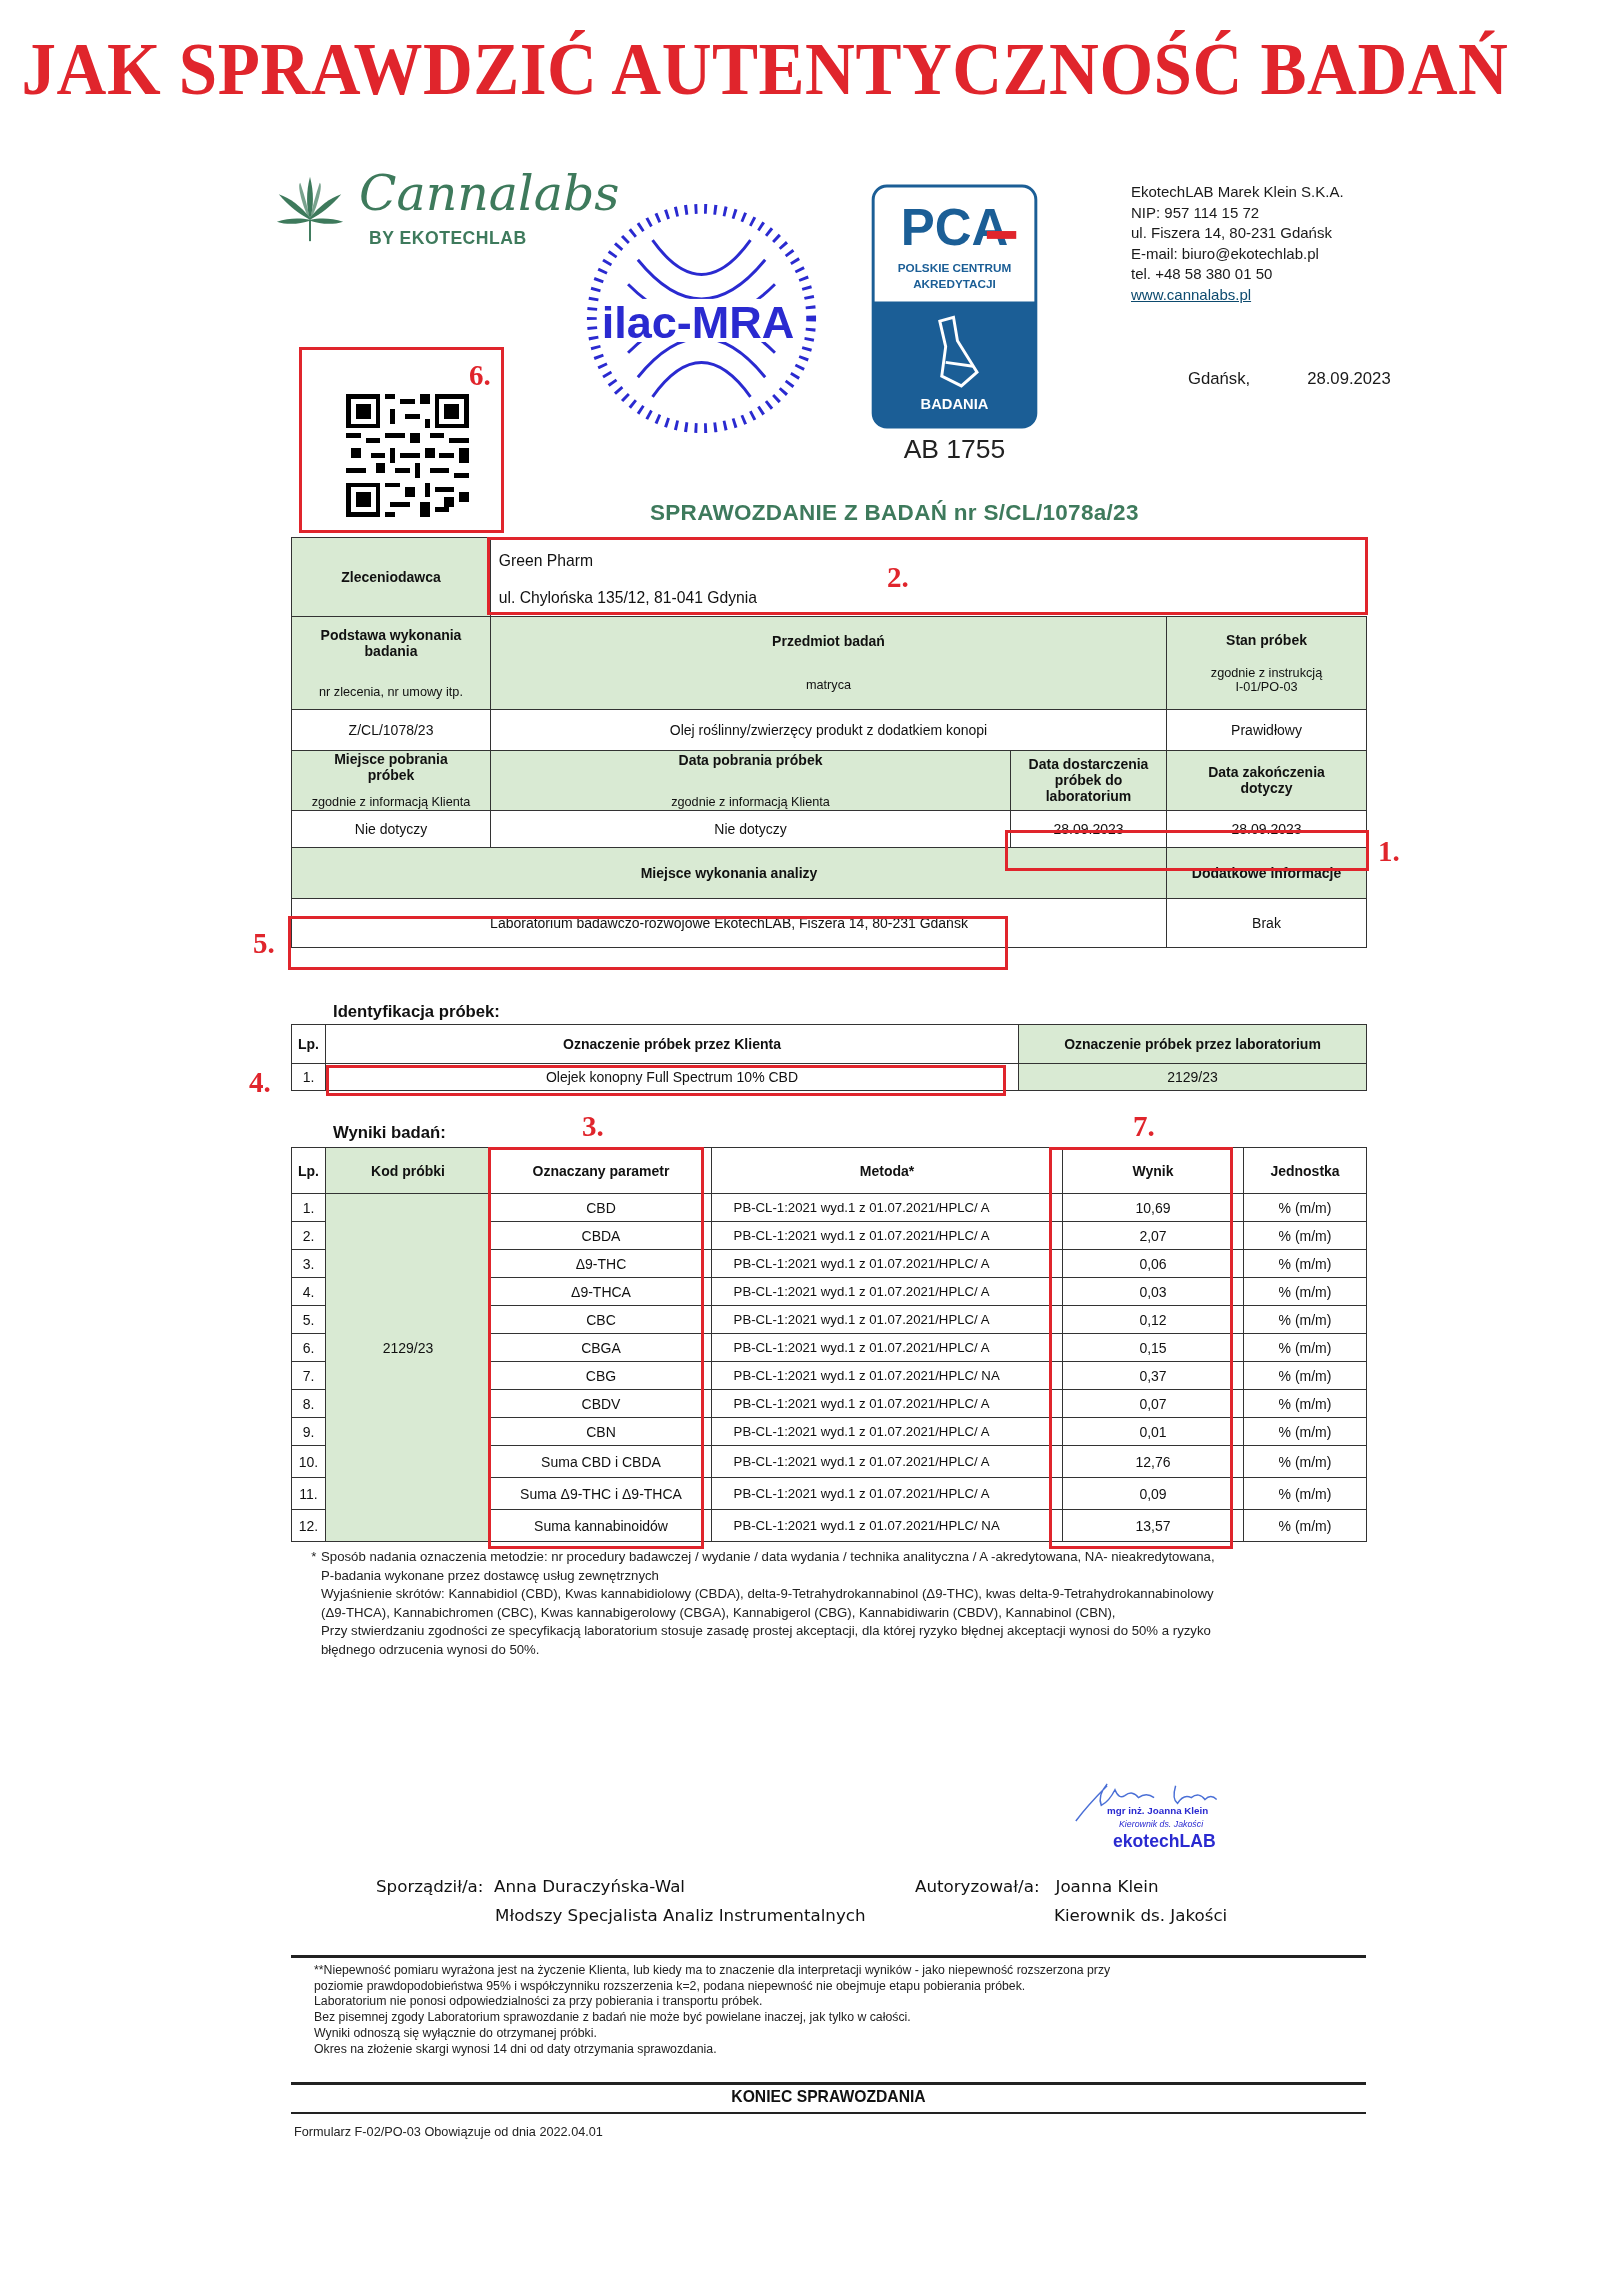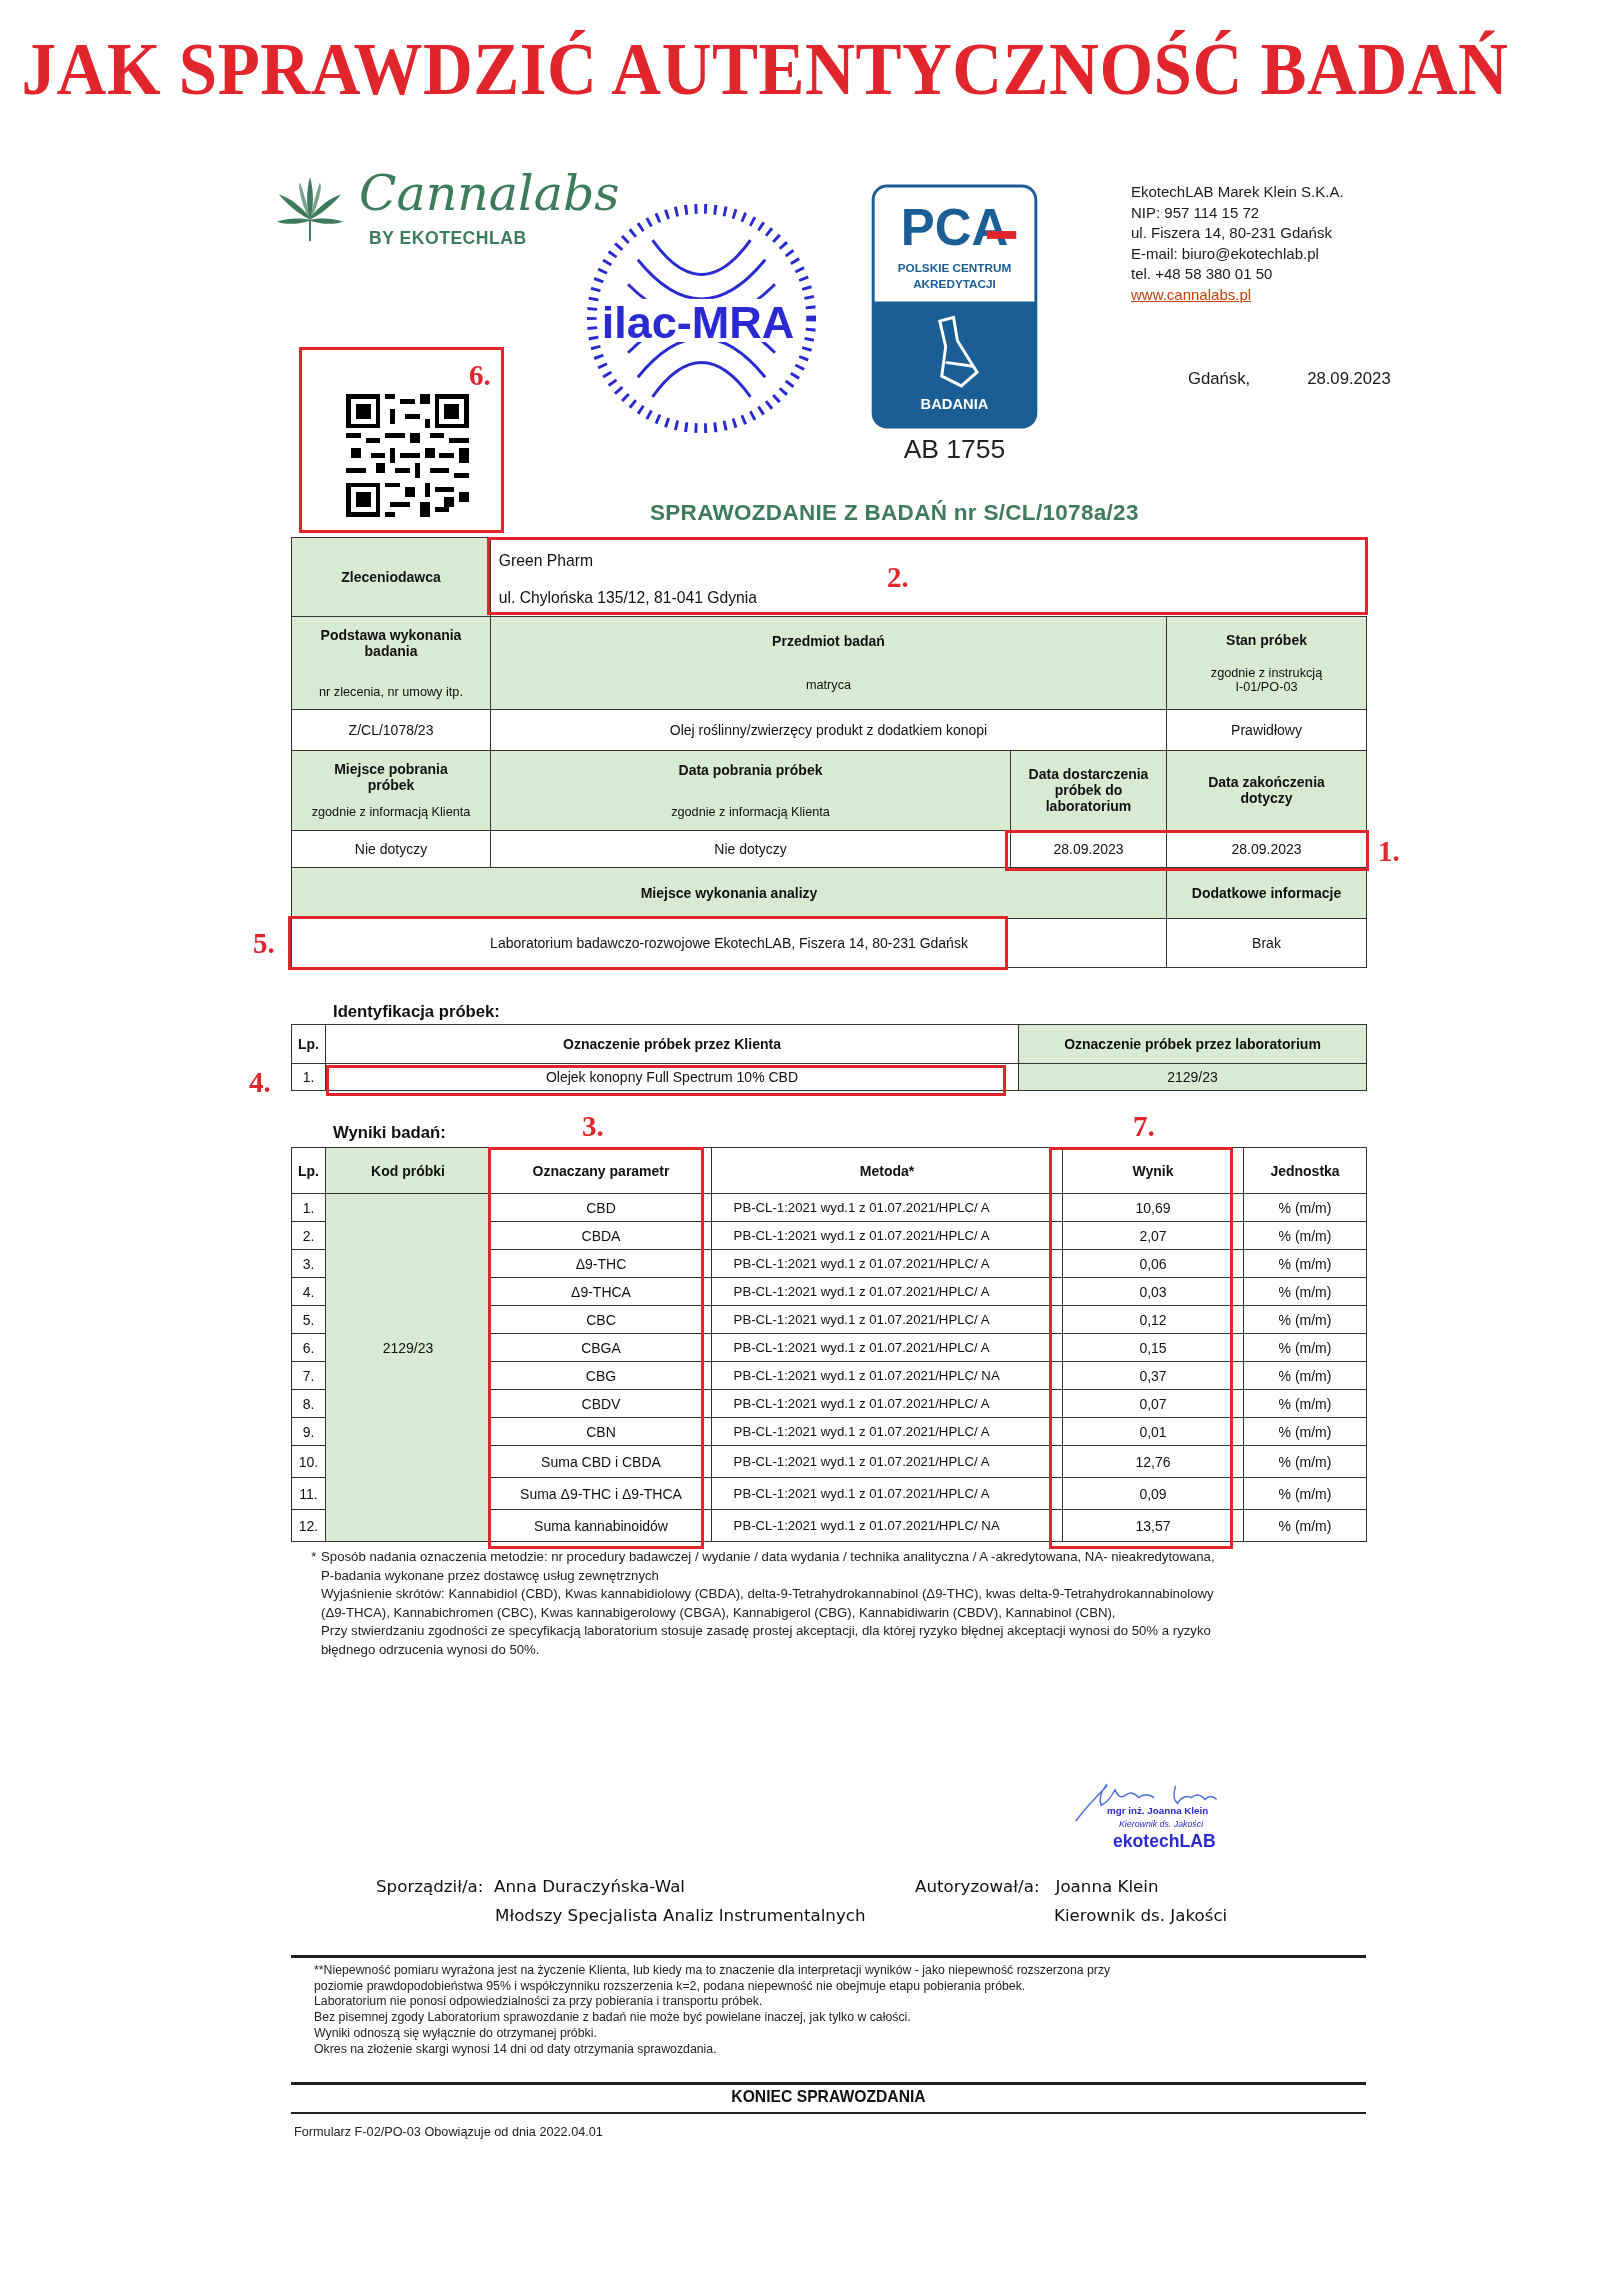--- a/index.html
+++ b/index.html
@@ -18,21 +18,21 @@
 
   
   #cannalabs { left: 271px; top: 165px; width: 294px; height: 88px; }
   #cannalabs .word { position: absolute; left: 88px; top: 0; font-family: "DejaVu Serif", serif; font-style: italic; font-size: 49px; color: #3e7a5c; }
   #cannalabs .sub { position: absolute; left: 98px; top: 63px; font-size: 17.6px; font-weight: bold; color: #3e7a5c; letter-spacing: 0.5px; }
   #ilac { left: 584px; top: 201px; width: 235px; height: 235px; }
   #pca { left: 871px; top: 184px; width: 167px; height: 200px; }
   #ab1755 { left: 871px; top: 434px; width: 167px; text-align: center; font-size: 26.5px; color: #222; }
 
   #company { left: 1131px; top: 182px; font-size: 15px; line-height: 20.6px; color: #1a1a1a; }
-  #company .link { color: #c2410c; text-decoration: underline; }
+  #company .link { color: #0c4a6e; text-decoration: underline; }
   #place-date { left: 1152px; top: 369px; font-size: 16.7px; color: #1a1a1a; margin-left: 36px; }
   #place-date span + span { margin-left: 57px; }
 
   #qr { left: 346px; top: 394px; width: 123px; height: 123px; }
 
   #report-title { left: 650px; top: 500px; font-size: 22.5px; font-weight: bold; color: #3e7a5c; letter-spacing: 0.3px; }
 
   table { border-collapse: collapse; position: absolute; table-layout: fixed; }
   td, th { border: 1.5px solid #333; font-size: 14px; text-align: center; vertical-align: middle; font-weight: normal; }
   .g { background: #d9ead3; }
@@ -204,21 +204,21 @@
     <td class="g">
       <div class="b">Stan próbek</div>
       <div class="small" style="margin-top:17.6px;padding:0 39px">zgodnie z instrukcją I-01/PO-03</div>
     </td>
   </tr>
   <tr style="height:41px">
     <td>Z/CL/1078/23</td>
     <td colspan="2">Olej roślinny/zwierzęcy produkt z dodatkiem konopi</td>
     <td>Prawidłowy</td>
   </tr>
-  <tr style="height:80px">
+  <tr style="height:60px">
     <td class="g">
       <div class="b" style="padding:0 19.6px">Miejsce pobrania próbek</div>
       <div class="small" style="margin-top:11.8px">zgodnie z informacją Klienta</div>
     </td>
     <td class="g">
       <div class="b">Data pobrania próbek</div>
       <div class="small" style="margin-top:27.4px">zgodnie z informacją Klienta</div>
     </td>
     <td class="g b" style="padding:0 9.8px">Data dostarczenia próbek do laboratorium</td>
     <td class="g b" style="padding:0 29px">Data zakończenia dotyczy</td>

